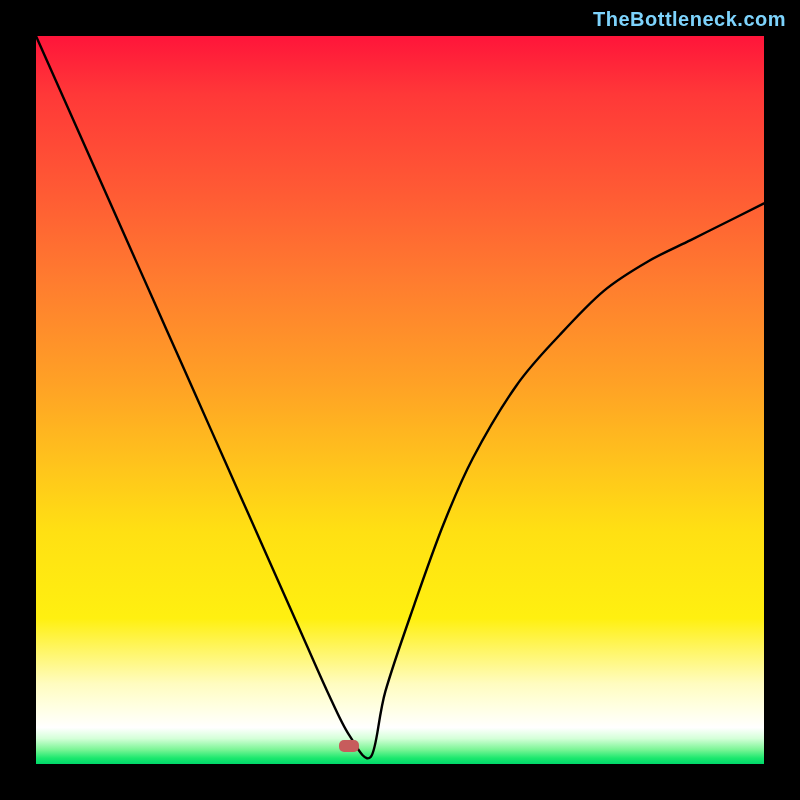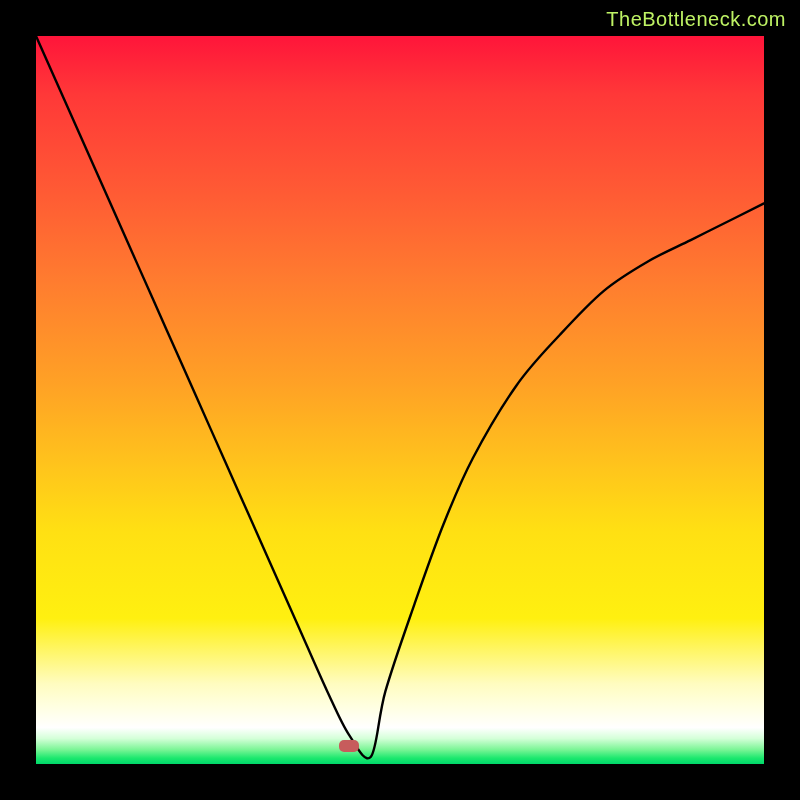--- a/index.html
+++ b/index.html
@@ -55,23 +55,23 @@
     position: absolute;
     width: 20px;
     height: 12px;
     border-radius: 5px;
     transform: translate(-50%, -50%);
   }
   .watermark {
     position: absolute;
     top: 8px;
     right: 14px;
-    color: #bef264;
+    color: #7dd3fc;
     font-size: 20px;
-    font-weight: 400;
+    font-weight: 700;
     letter-spacing: 0.5px;
   }
 </style>
 </head>
 <body>
 
 <div class="frame">
 
   <div class="plot-area">
 

